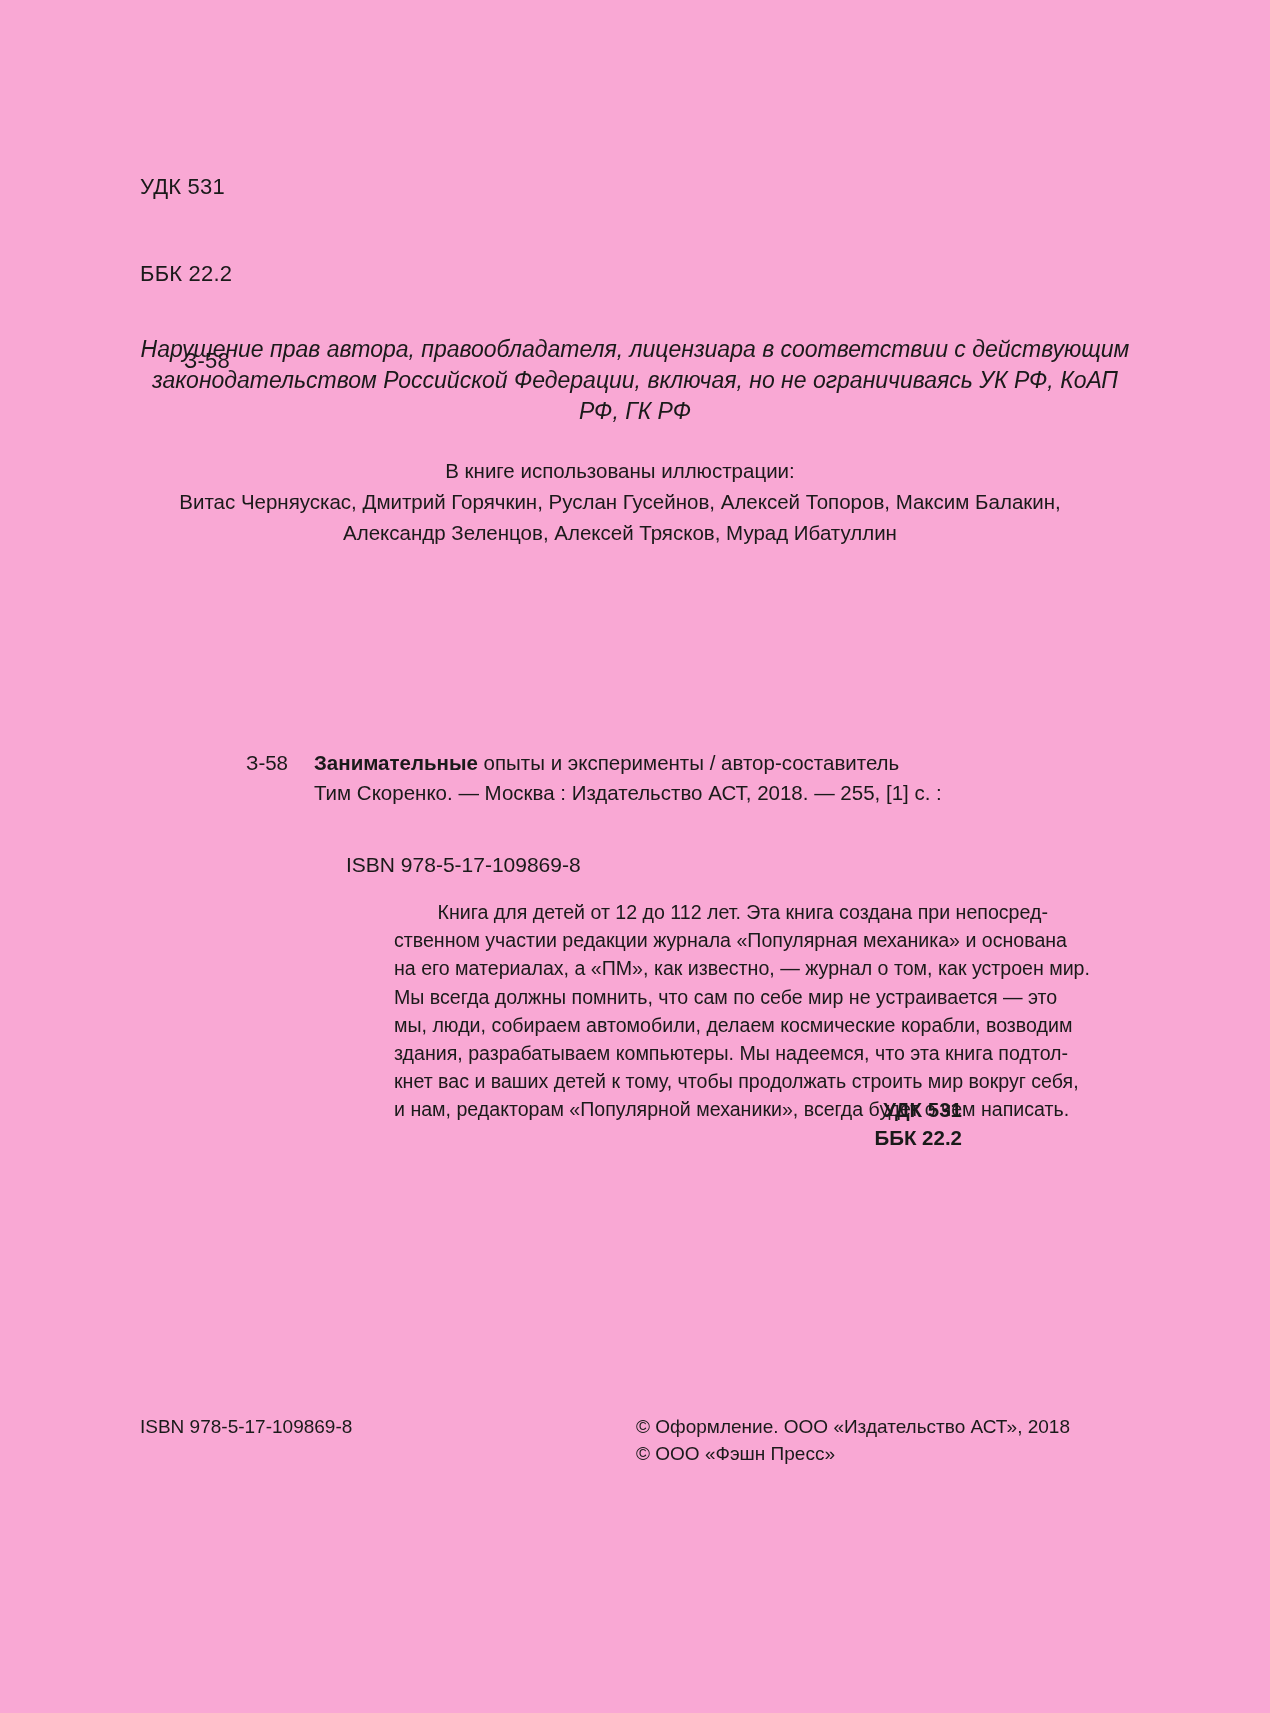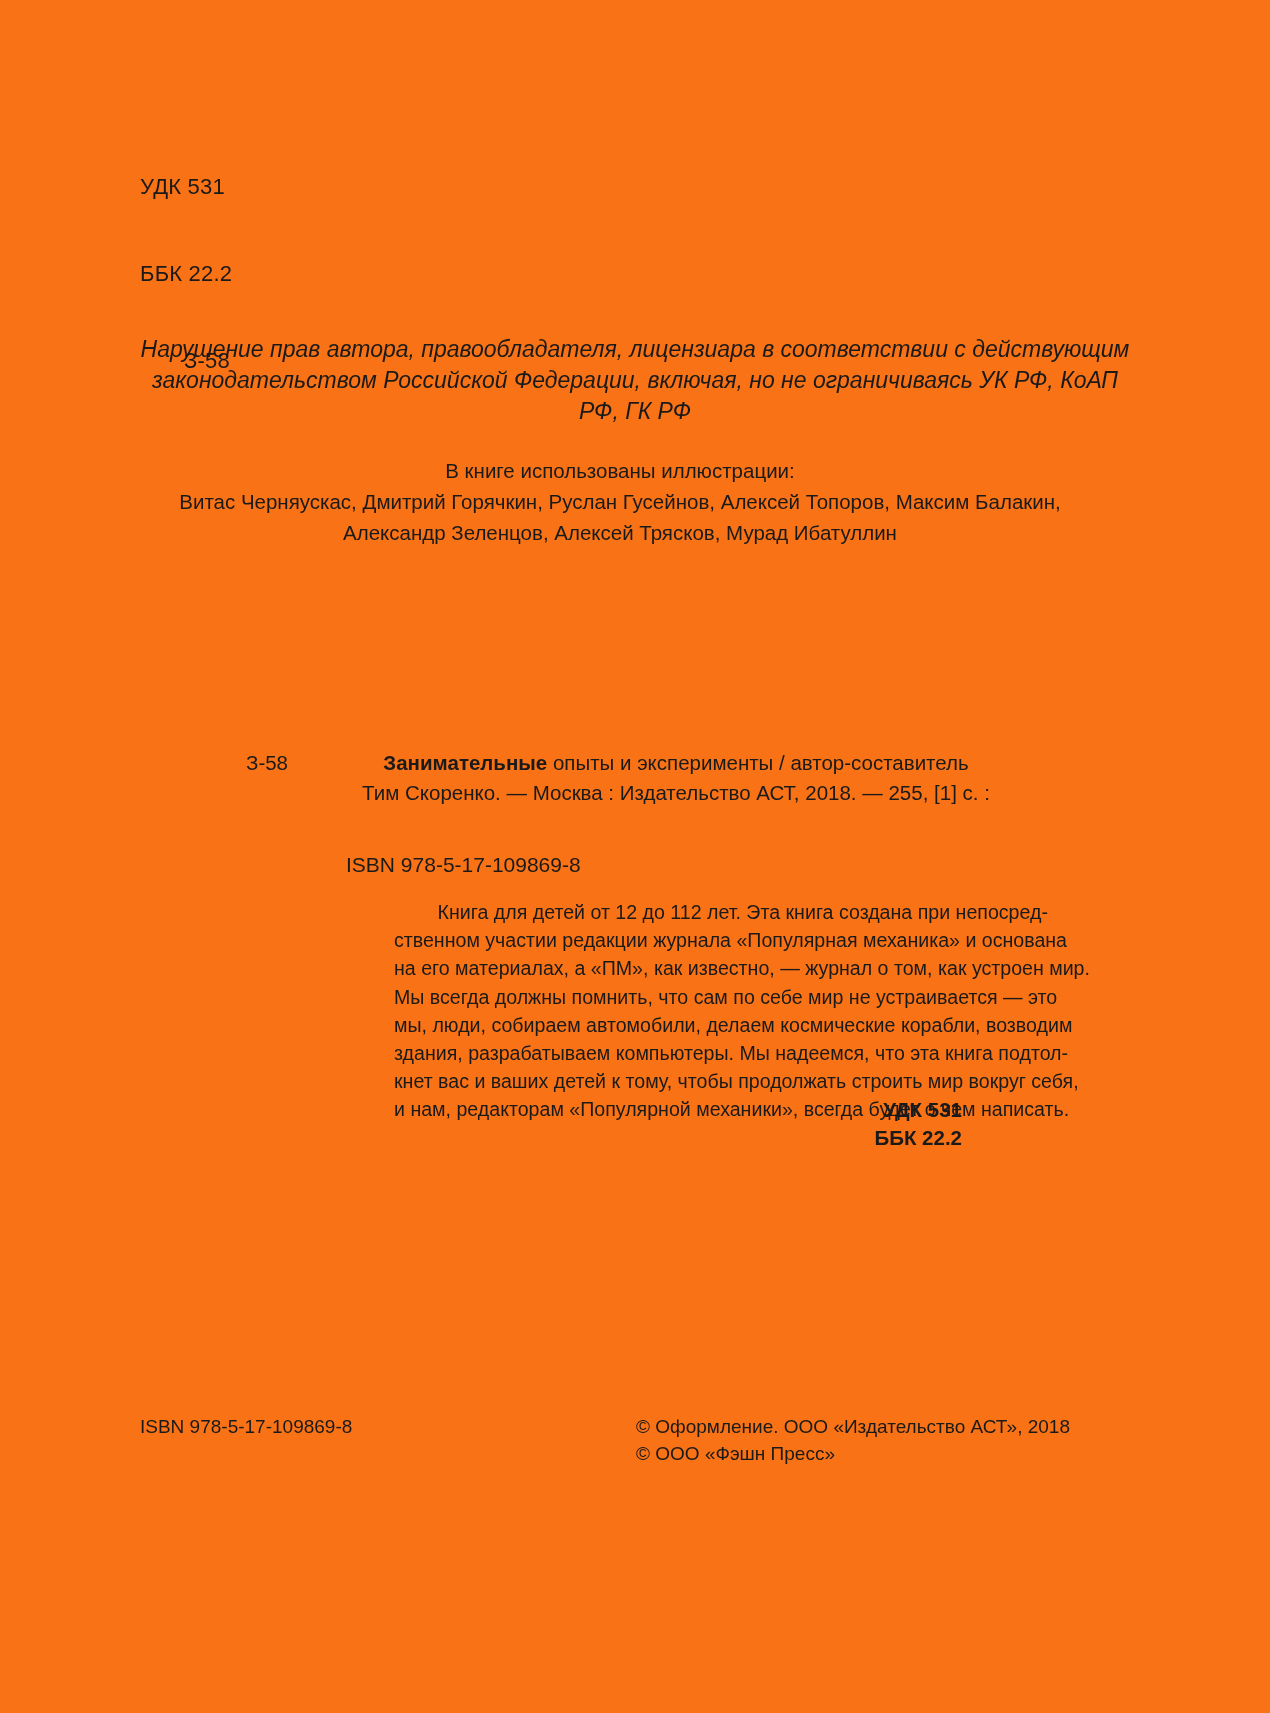--- a/index.html
+++ b/index.html
@@ -8,21 +8,21 @@
     background: #ffffff;
   }
   body {
     font-family: "Liberation Sans", sans-serif;
     color: #1a1a1a;
   }
   .page {
     position: relative;
     width: 1270px;
     height: 1713px;
-    background: #f97316;
+    background: #f9a8d4;
     overflow: hidden;
   }
 
   
   .udk-block {
     position: absolute;
     left: 140px;
     top: 114px;
     font-size: 22px;
     line-height: 29px;
@@ -72,23 +72,22 @@
     position: relative;
   }
   .catalog-sigla {
     position: absolute;
     left: 0;
     top: 0;
     width: 100px;
     font-size: 20.5px;
   }
   .catalog-body {
-    margin-left: 100px;
+    margin-left: 68px;
     display: block;
-    text-align: center;
   }
   .catalog-body .cat-line { display: block; }
   .cat-bold { font-weight: bold; }
 
   .isbn-line {
     position: absolute;
     left: 346px;
     top: 850px;
     font-size: 21px;
     line-height: 30px;

